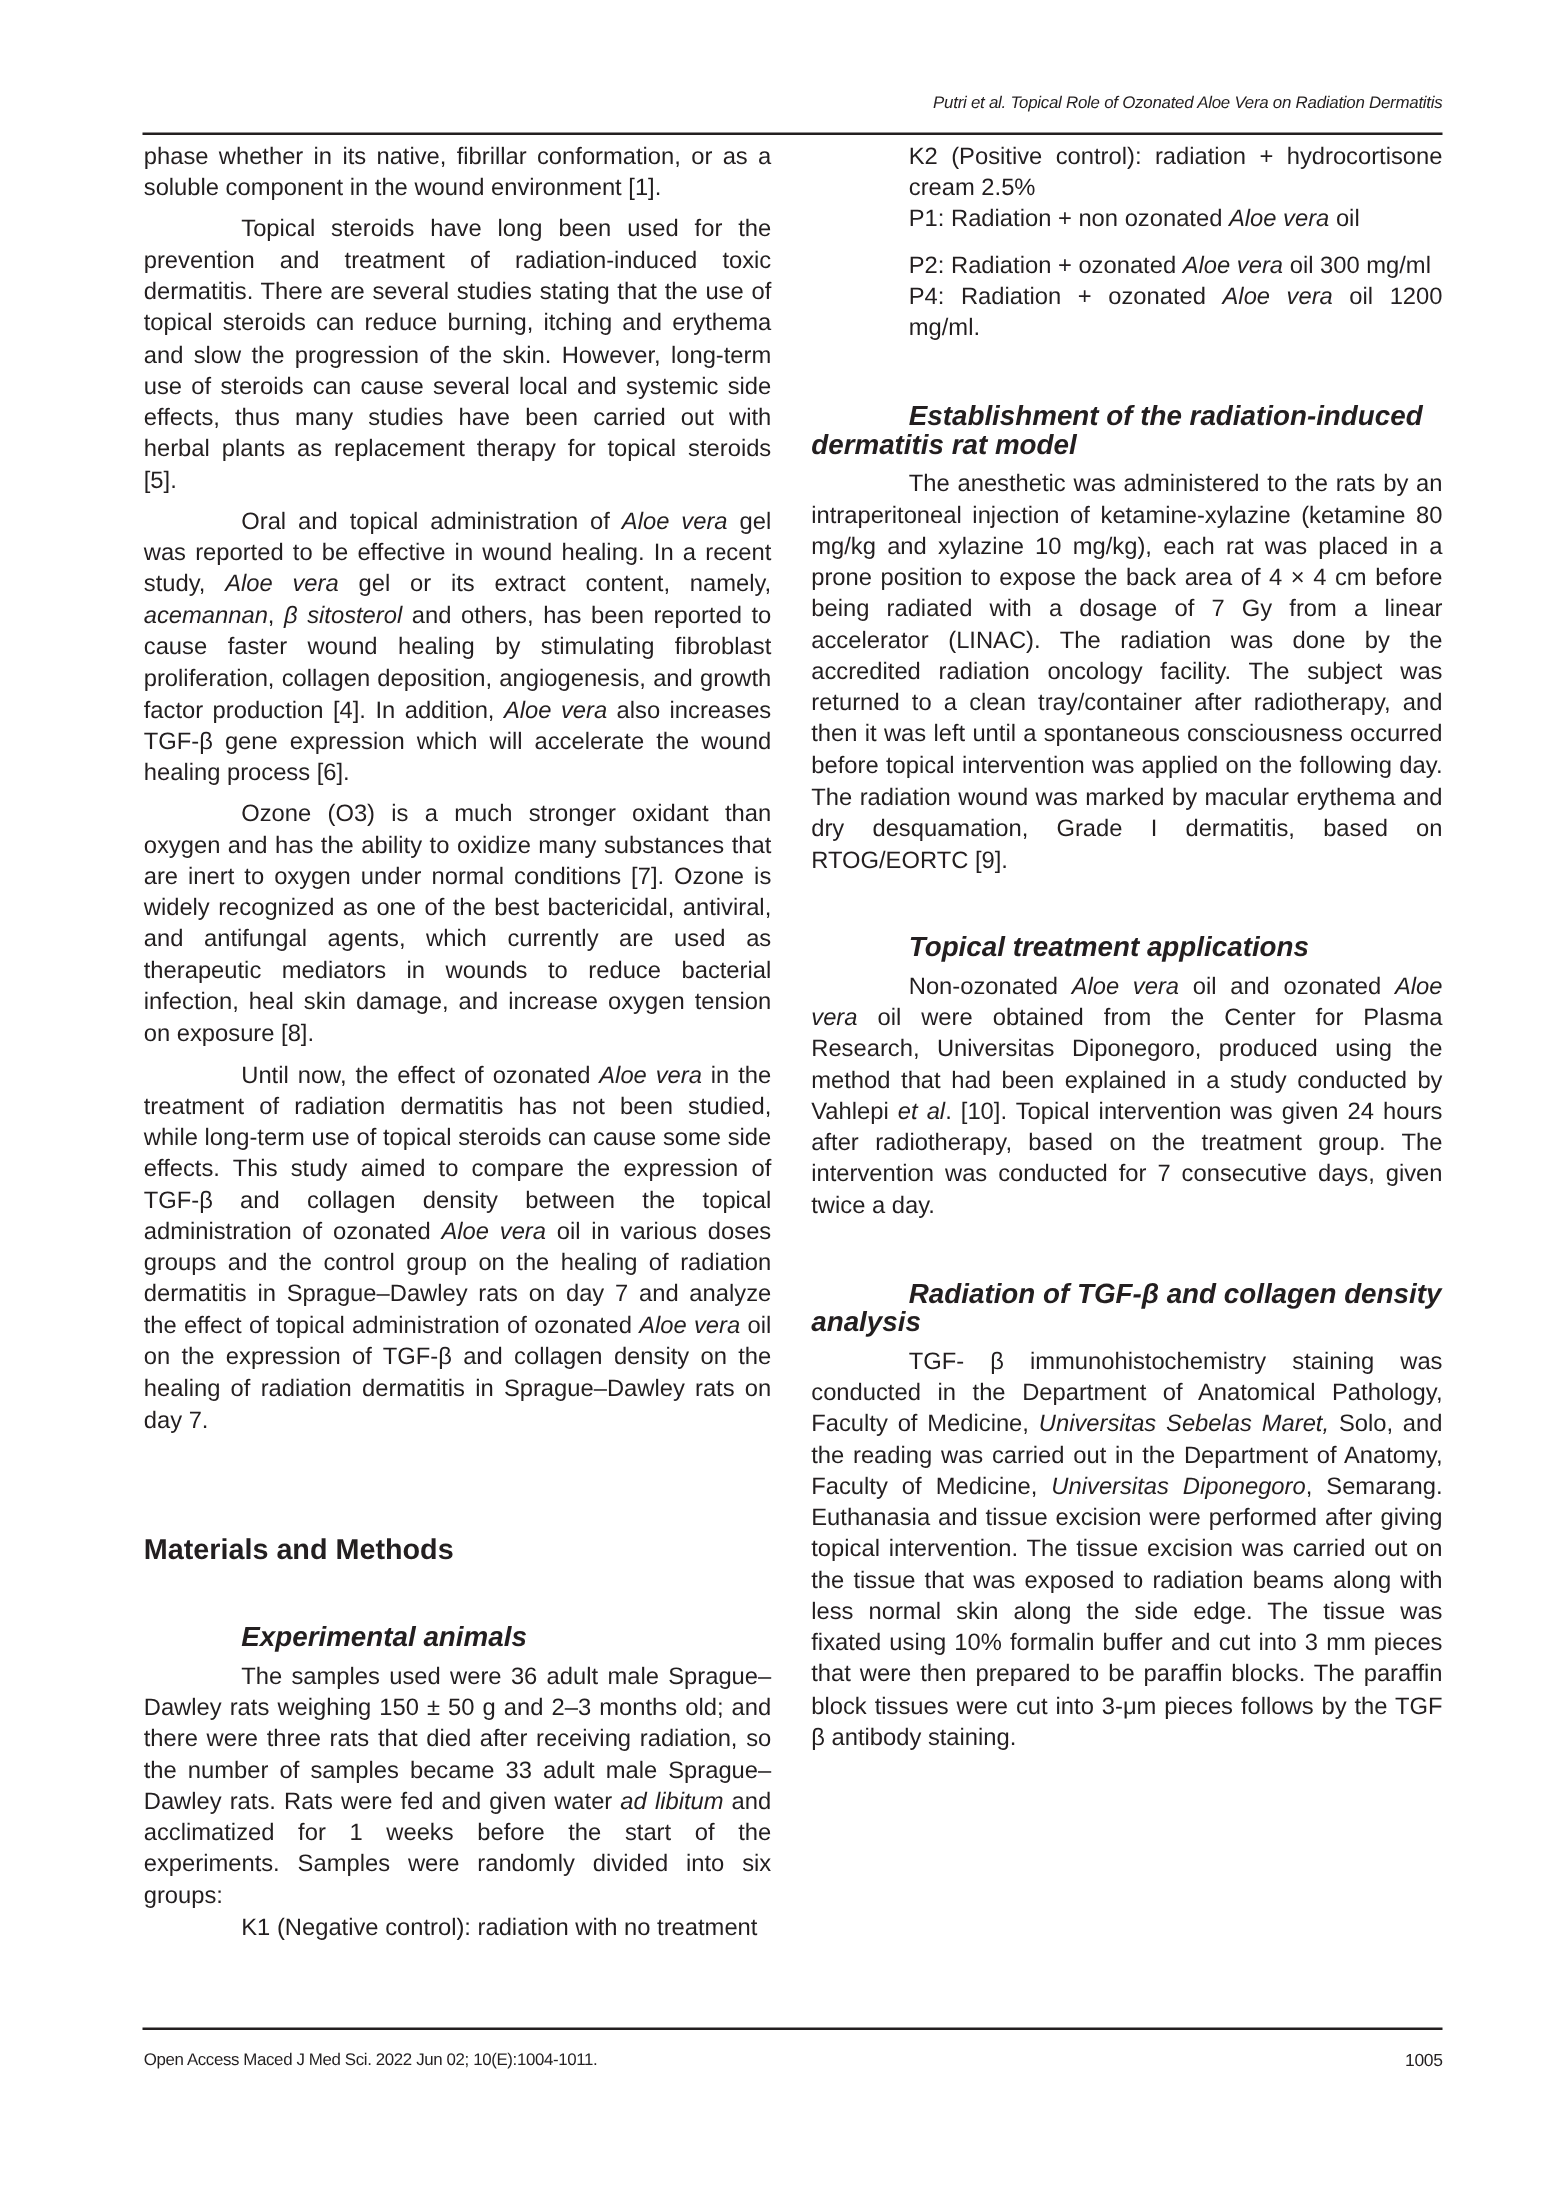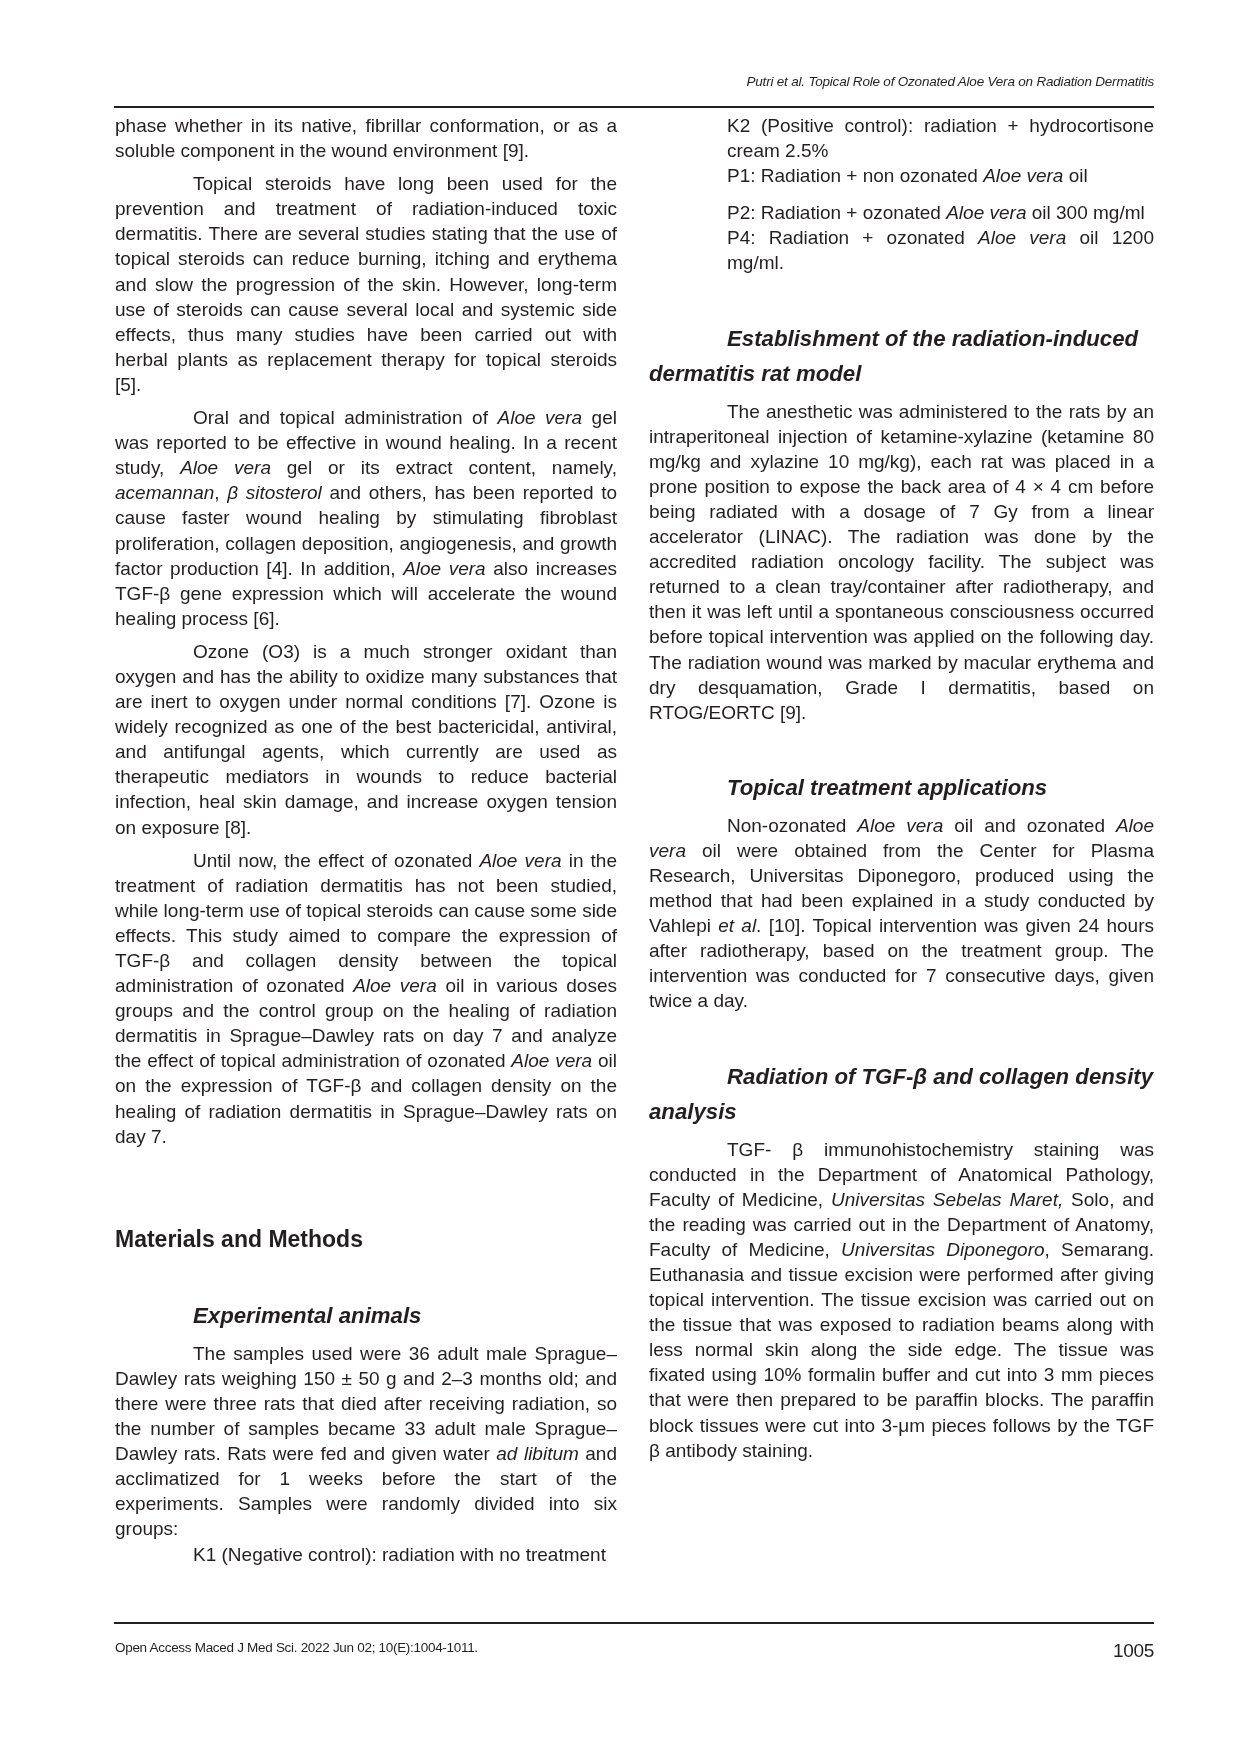--- a/index.html
+++ b/index.html
@@ -3,44 +3,44 @@
 <meta charset="utf-8">
 <style>
   html, body { margin: 0; padding: 0; background: #ffffff; }
   body { width: 1241px; height: 1754px; position: relative; overflow: hidden;
          font-family: "Liberation Sans", sans-serif; color: #231f20; }
   .running-head { position: absolute; top: 74px; right: 87px; font-size: 13.5px; font-style: italic;
                   color: #231f20; letter-spacing: -0.2px; }
   .rule-top { position: absolute; top: 106px; left: 114px; width: 1040px; height: 0; border-top: 2px solid #231f20; }
   .rule-bottom { position: absolute; top: 1622px; left: 114px; width: 1040px; height: 0; border-top: 2px solid #231f20; }
   .footer-left { position: absolute; top: 1640px; left: 115px; font-size: 13.5px; letter-spacing: -0.3px; }
-  .footer-right { position: absolute; top: 1640px; right: 87px; font-size: 19px; letter-spacing: -0.3px; }
+  .footer-right { position: absolute; top: 1640px; right: 87px; font-size: 14px; letter-spacing: -0.3px; }
 
   .col { position: absolute; top: 113px; width: 502px; font-size: 19px; line-height: 25.1px; }
   .col-left { left: 115px; }
   .col-right { left: 649px; width: 505px; }
 
   p { margin: 0; text-align: justify; }
   p.indent { text-indent: 78px; }
   p + p { margin-top: 8px; }
   .gap-s { margin-top: 8px; }
-  .head-sub { font-weight: bold; font-style: italic; margin: 0; text-indent: 78px; line-height: 35px; }
+  .head-sub { font-weight: bold; font-style: italic; margin: 0; text-indent: 78px; line-height: 23px; }
   .head-main { font-weight: bold; font-size: 23px; margin: 0; line-height: 28px; }
   .list { margin: 0; padding-left: 78px; }
   .list .li { text-align: justify; margin: 0; }
   i { font-style: italic; }
 </style>
 </head>
 <body>
 
 <div class="running-head">Putri et al. Topical Role of Ozonated Aloe Vera on Radiation Dermatitis</div>
 <div class="rule-top"></div>
 
 <div class="col col-left">
-  <p>phase whether in its native, fibrillar conformation, or as a soluble component in the wound environment [9].</p>
+  <p>phase whether in its native, fibrillar conformation, or as a soluble component in the wound environment [1].</p>
   <p class="indent">Topical steroids have long been used for the prevention and treatment of radiation-induced toxic dermatitis. There are several studies stating that the use of topical steroids can reduce burning, itching and erythema and slow the progression of the skin. However, long-term use of steroids can cause several local and systemic side effects, thus many studies have been carried out with herbal plants as replacement therapy for topical steroids [5].</p>
   <p class="indent"><span>Oral and topical administration of </span><i>Aloe vera</i><span> gel was reported to be effective in wound healing. In a recent study, </span><i>Aloe vera</i><span> gel or its extract content, namely, </span><i>acemannan</i><span>, </span><i>β sitosterol</i><span> and others, has been reported to cause faster wound healing by stimulating fibroblast proliferation, collagen deposition, angiogenesis, and growth factor production [4]. In addition, </span><i>Aloe vera</i><span> also increases TGF-β gene expression which will accelerate the wound healing process [6].</span></p>
   <p class="indent">Ozone (O3) is a much stronger oxidant than oxygen and has the ability to oxidize many substances that are inert to oxygen under normal conditions [7]. Ozone is widely recognized as one of the best bactericidal, antiviral, and antifungal agents, which currently are used as therapeutic mediators in wounds to reduce bacterial infection, heal skin damage, and increase oxygen tension on exposure [8].</p>
   <p class="indent"><span>Until now, the effect of ozonated </span><i>Aloe vera</i><span> in the treatment of radiation dermatitis has not been studied, while long-term use of topical steroids can cause some side effects. This study aimed to compare the expression of TGF-β and collagen density between the topical administration of ozonated </span><i>Aloe vera</i><span> oil in various doses groups and the control group on the healing of radiation dermatitis in Sprague–Dawley rats on day 7 and analyze the effect of topical administration of ozonated </span><i>Aloe vera</i><span> oil on the expression of TGF-β and collagen density on the healing of radiation dermatitis in Sprague–Dawley rats on day 7.</span></p>
 
   <h2 class="head-main" style="margin-top:76px;">Materials and Methods</h2>
   <h3 class="head-sub" style="margin-top:45px;">Experimental animals</h3>
   <p class="indent gap-s"><span>The samples used were 36 adult male Sprague–Dawley rats weighing 150 ± 50 g and 2–3 months old; and there were three rats that died after receiving radiation, so the number of samples became 33 adult male Sprague–Dawley rats. Rats were fed and given water </span><i>ad libitum</i><span> and acclimatized for 1 weeks before the start of the experiments. Samples were randomly divided into six groups:</span></p>
   <div class="list gap-s">
     <p class="li">K1 (Negative control): radiation with no treatment</p>

